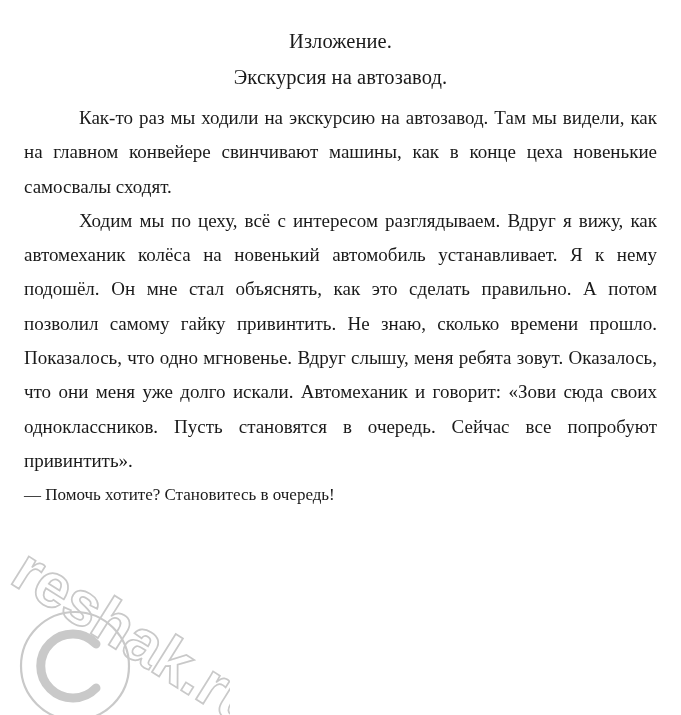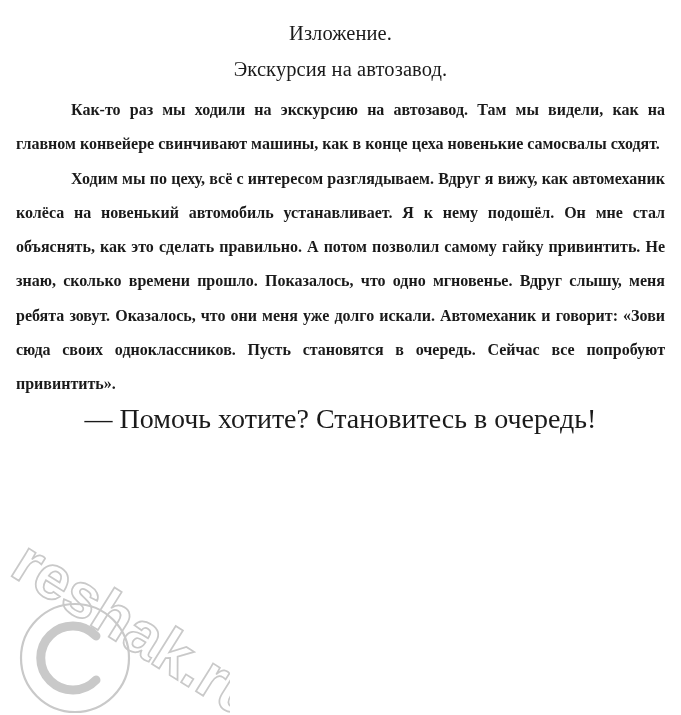--- a/index.html
+++ b/index.html
@@ -34,53 +34,52 @@
   }
   #watermark svg {
     display: block;
   }
 
   
   #doc {
     position: relative;
     z-index: 2;
     padding: 16px;
-    margin: 0;
+    margin: 8px;
   }
 
   .title-line {
     text-align: center;
     font-size: 20.5px;
     line-height: 35px;
     letter-spacing: 0.1px;
     white-space: nowrap;
   }
   .title-line.t1 { margin-top: 0px; }
   .title-line.t2 { margin-top: 1px; text-align: center; }
 
   .para {
-    font-size: 16px;
+    font-size: 19px;
     line-height: 34.3px;
     text-align: justify;
     text-justify: inter-word;
     text-indent: 55px;
     margin: 0;
     -webkit-hyphens: none;
     hyphens: none;
-    font-weight: bold;
   }
   .para.p1 { margin-top: 6px; }
   .para.p2 { margin-top: 0px; }
   .para.p3 { margin-top: 0px; }
 
   
   .plain {
-    font-size: 28px;
+    font-size: 17px;
     line-height: 34.3px;
-    text-align: center;
+    text-align: left;
     text-indent: 0;
     margin: 0;
     white-space: nowrap;
   }
 </style>
 </head>
 <body>
 
 <div id="page">
 

